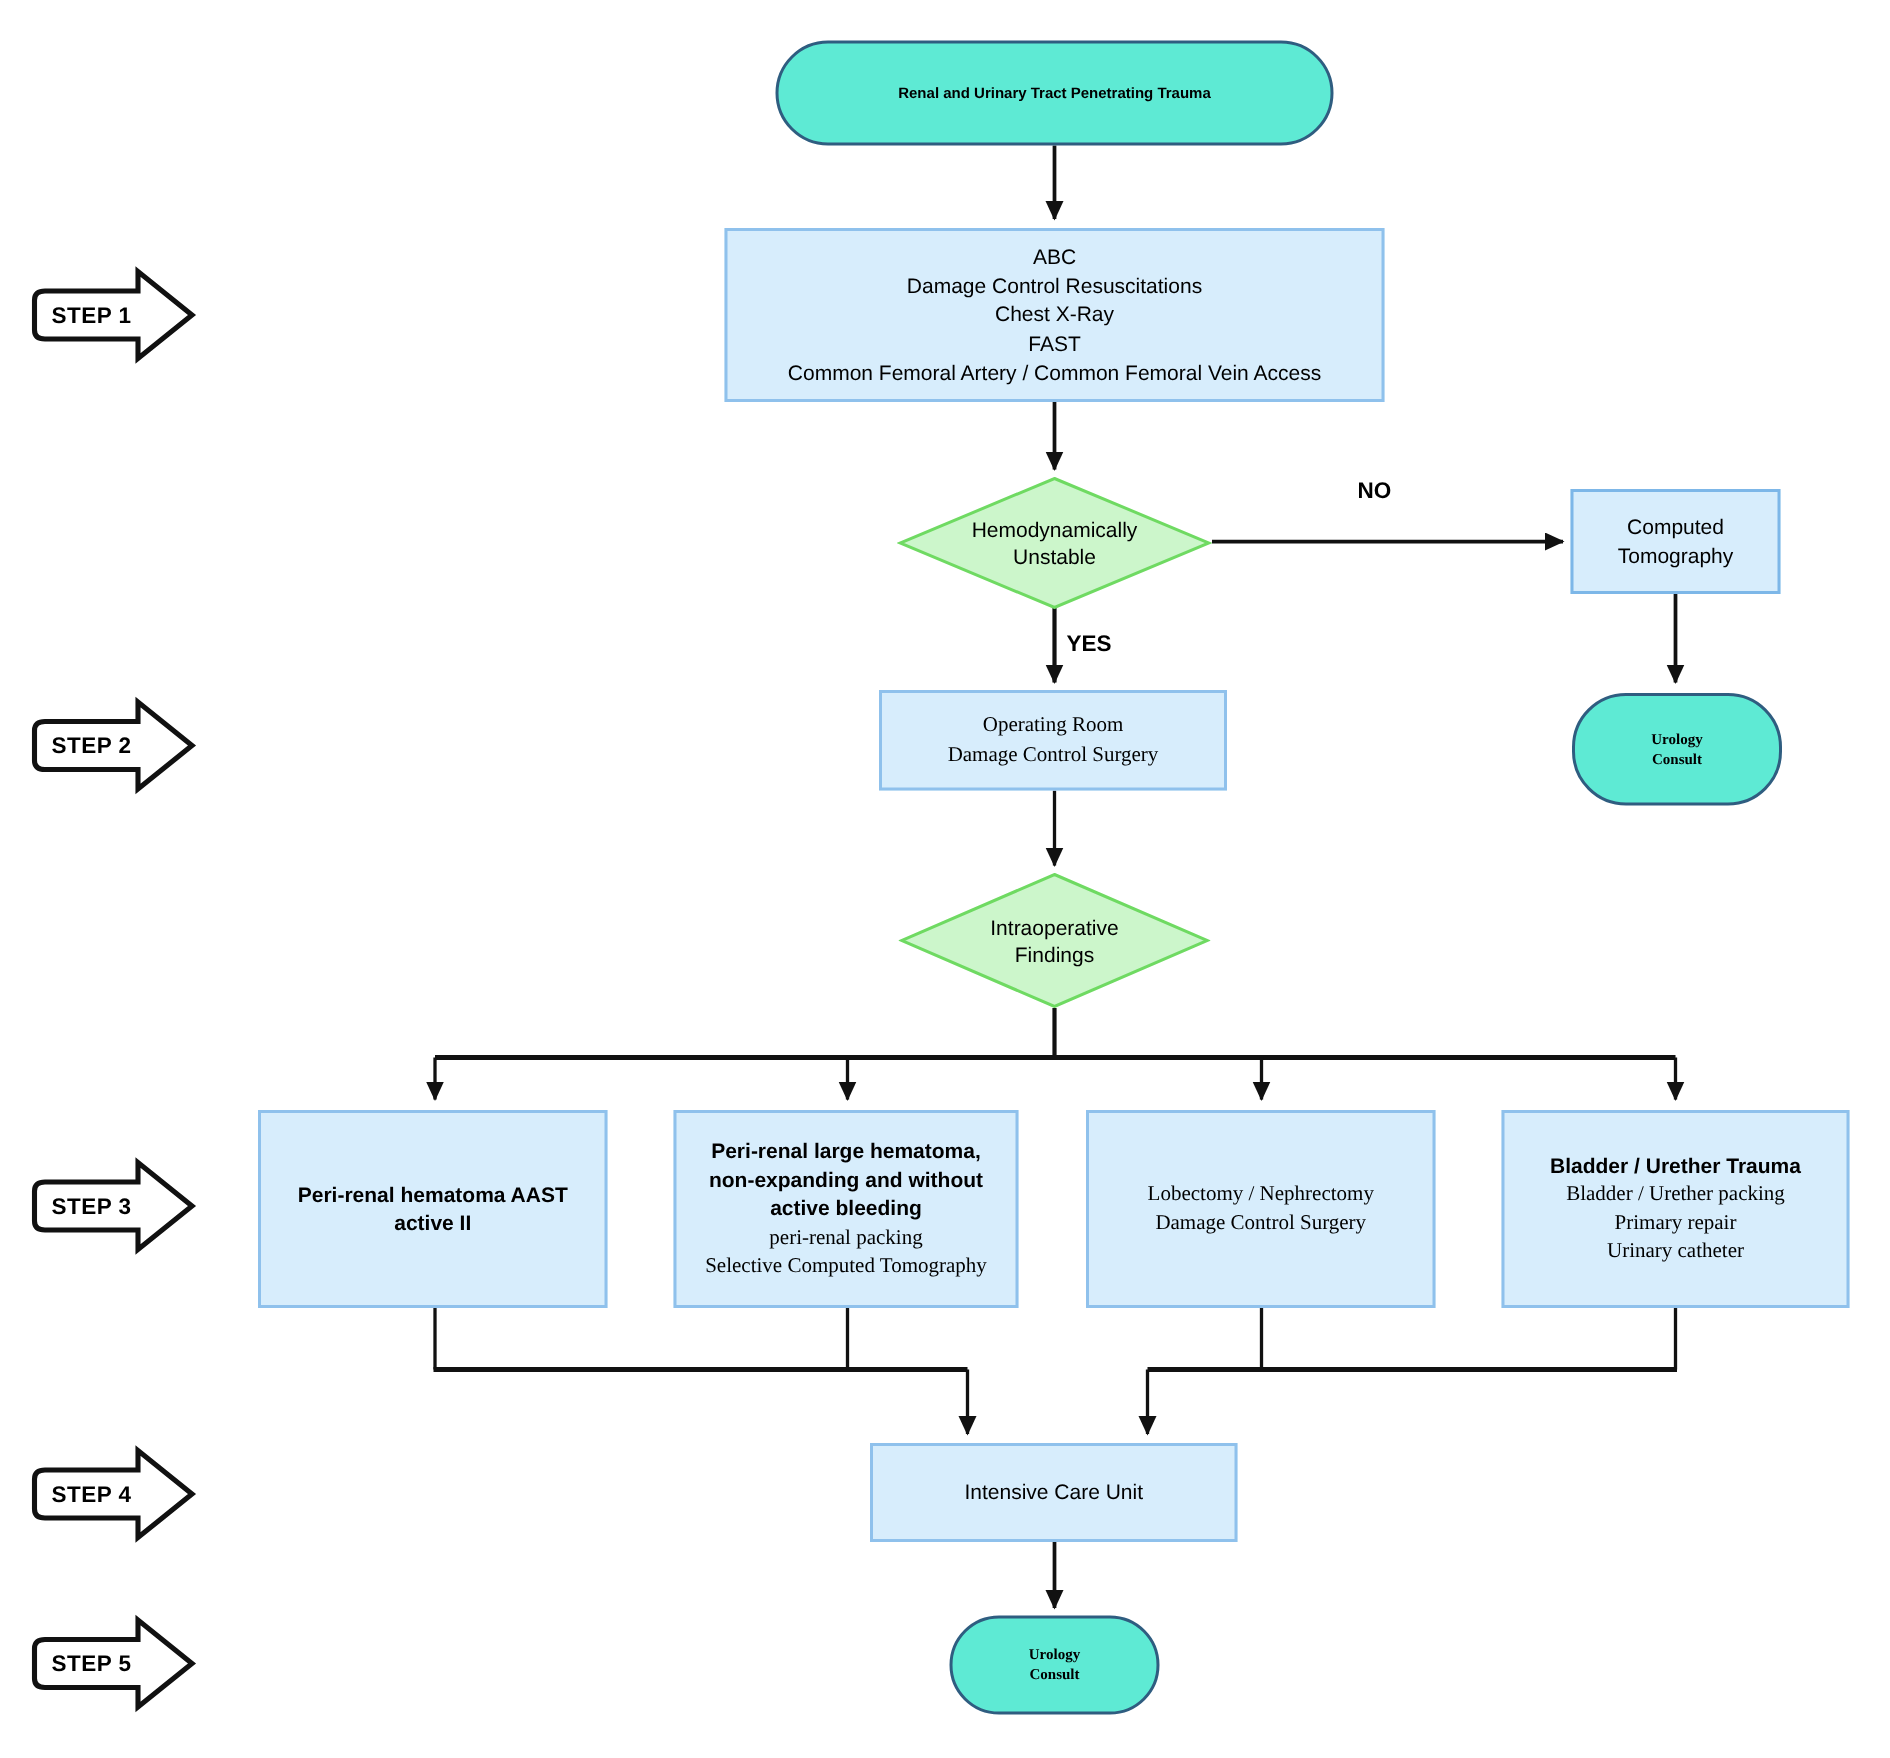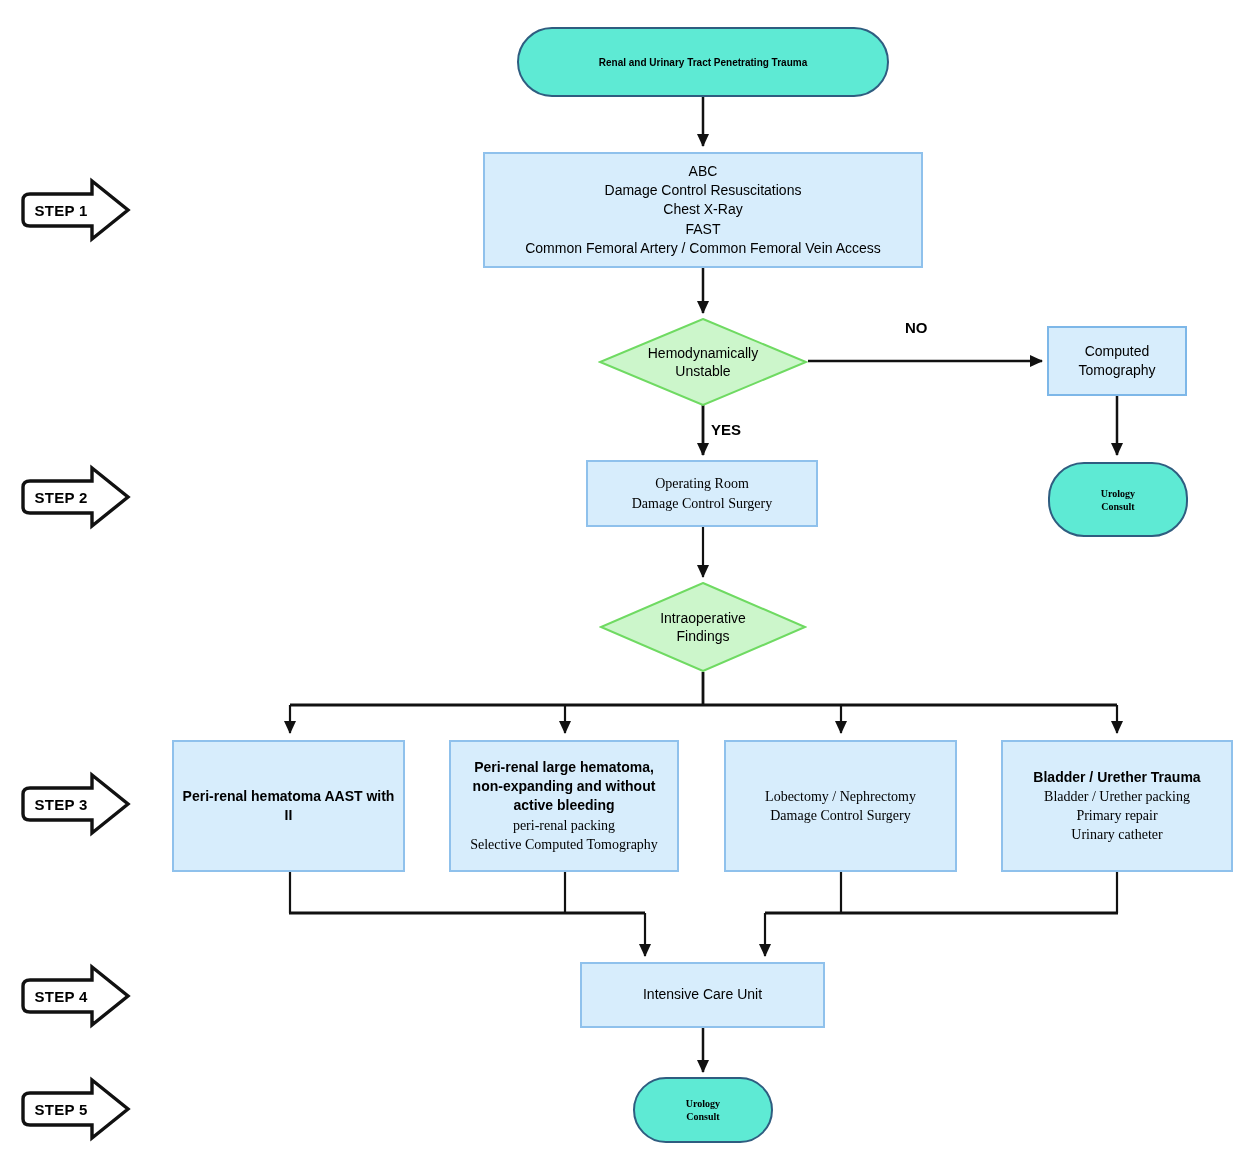--- a/index.html
+++ b/index.html
@@ -137,21 +137,21 @@
   <div class="diamond" style="left:599px;top:582px;width:208px;height:90px;text-decoration:underline;">
     <svg width="208" height="90" viewBox="0 0 208 90">
       <polygon points="104,1 206,45 104,89 2,45" fill="#ccf6cb" stroke="#6fda62" stroke-width="2"></polygon>
     </svg>
     <div class="dlabel">
       <div class="inner" style="width:130px;">Intraoperative Findings</div>
     </div>
   </div>
 
   <div class="node process outcome" style="left:172px;top:740px;width:233px;height:132px;">
-    <div class="o-title">Peri-renal hematoma AAST with II</div>
+    <div class="o-title">Peri-renal hematoma AAST active II</div>
   </div>
   <div class="node process outcome" style="left:449px;top:740px;width:230px;height:132px;">
     <div class="o-title">Peri-renal large hematoma, non-expanding and without active bleeding</div>
     <div class="preline">peri-renal packing
 Selective Computed Tomography</div>
   </div>
   <div class="node process outcome" style="left:724px;top:740px;width:233px;height:132px;">
     <div class="preline">Lobectomy / Nephrectomy
 Damage Control Surgery</div>
   </div>

